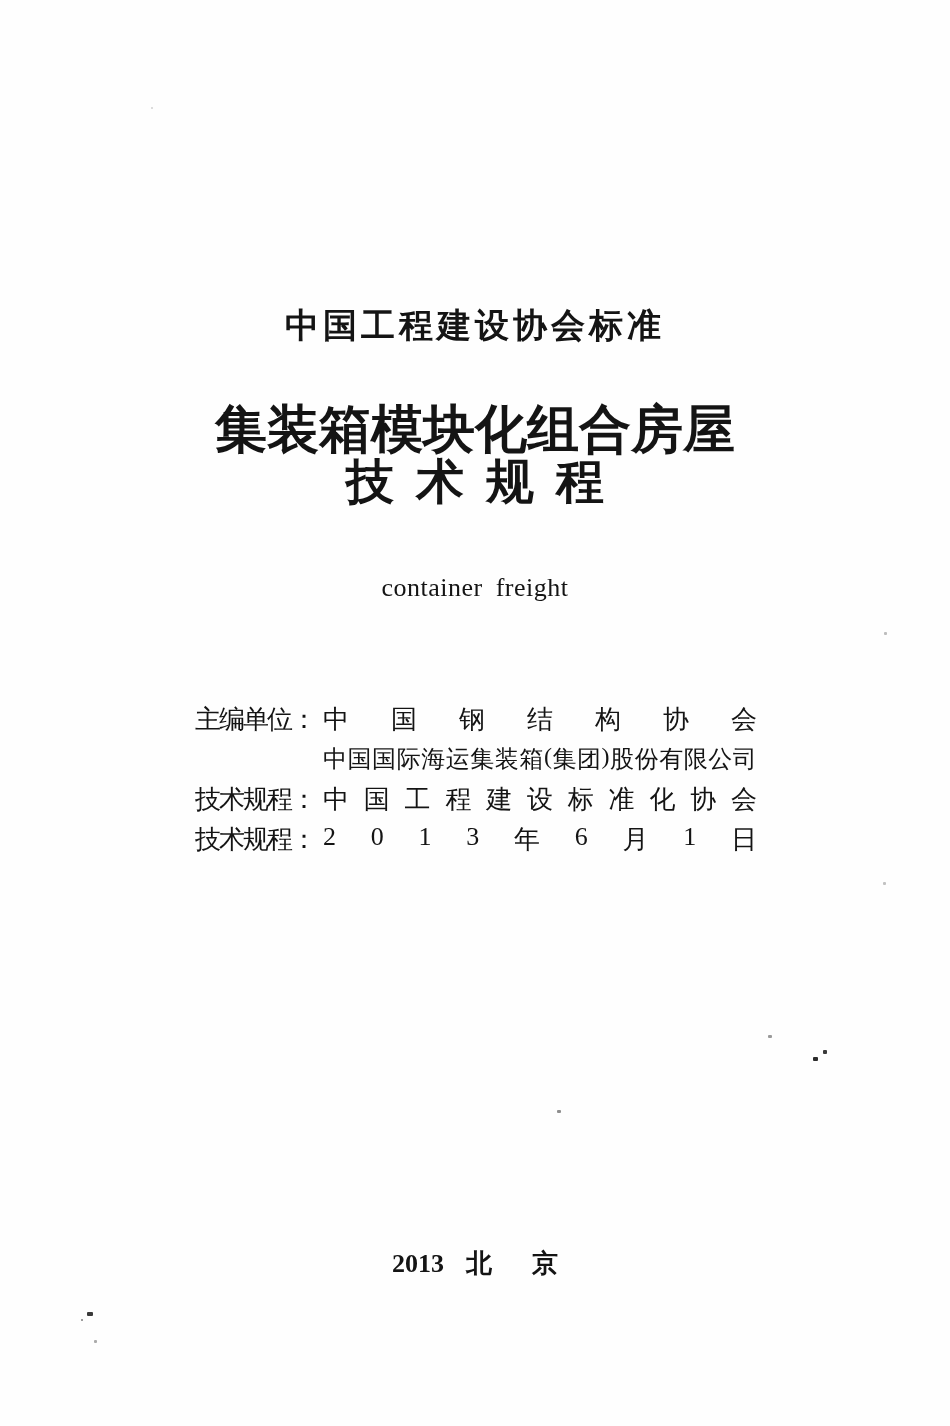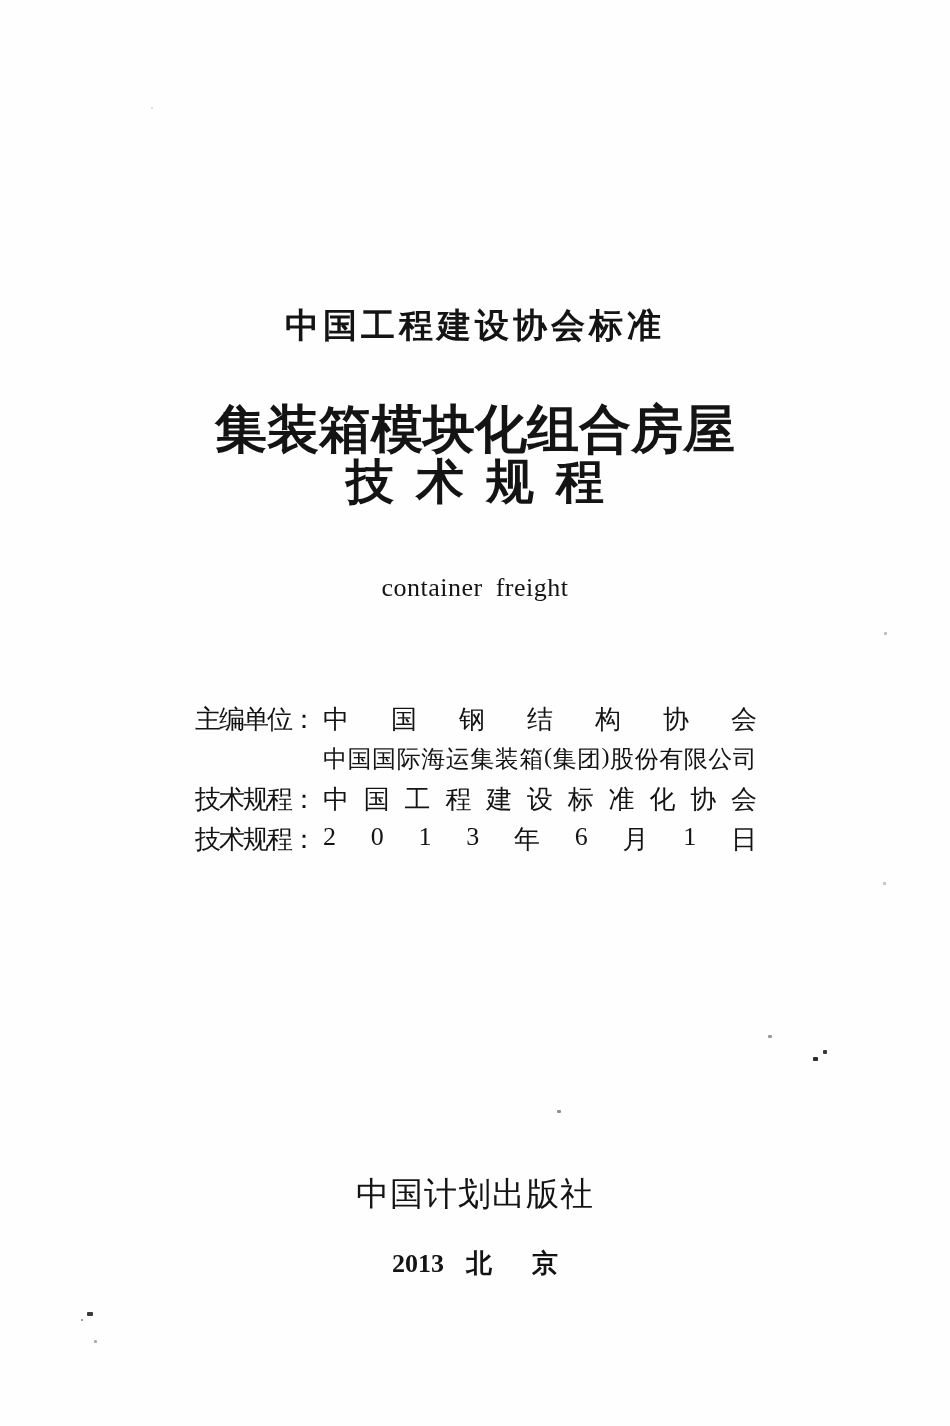--- a/index.html
+++ b/index.html
@@ -205,21 +205,20 @@
           <span>3</span>
           <span>年</span>
           <span>6</span>
           <span>月</span>
           <span>1</span>
           <span>日</span>
         </span>
     </div>
   </div>
 
-  <div class="centered publisher">中国计划出版社</div>
 
   <div class="imprint">
     <span class="imprint-year">2013</span>
     <span class="imprint-city">北京</span>
   </div>
 
   <div class="speck" style="left:768px;top:1035px;width:4px;height:3px;background:#9a9a9a;"></div>
   <div class="speck" style="left:823px;top:1050px;width:4px;height:4px;background:#3a3a3a;"></div>
   <div class="speck" style="left:813px;top:1057px;width:5px;height:4px;background:#2c2c2c;"></div>
   <div class="speck" style="left:557px;top:1110px;width:4px;height:3px;background:#8f8f8f;"></div>

